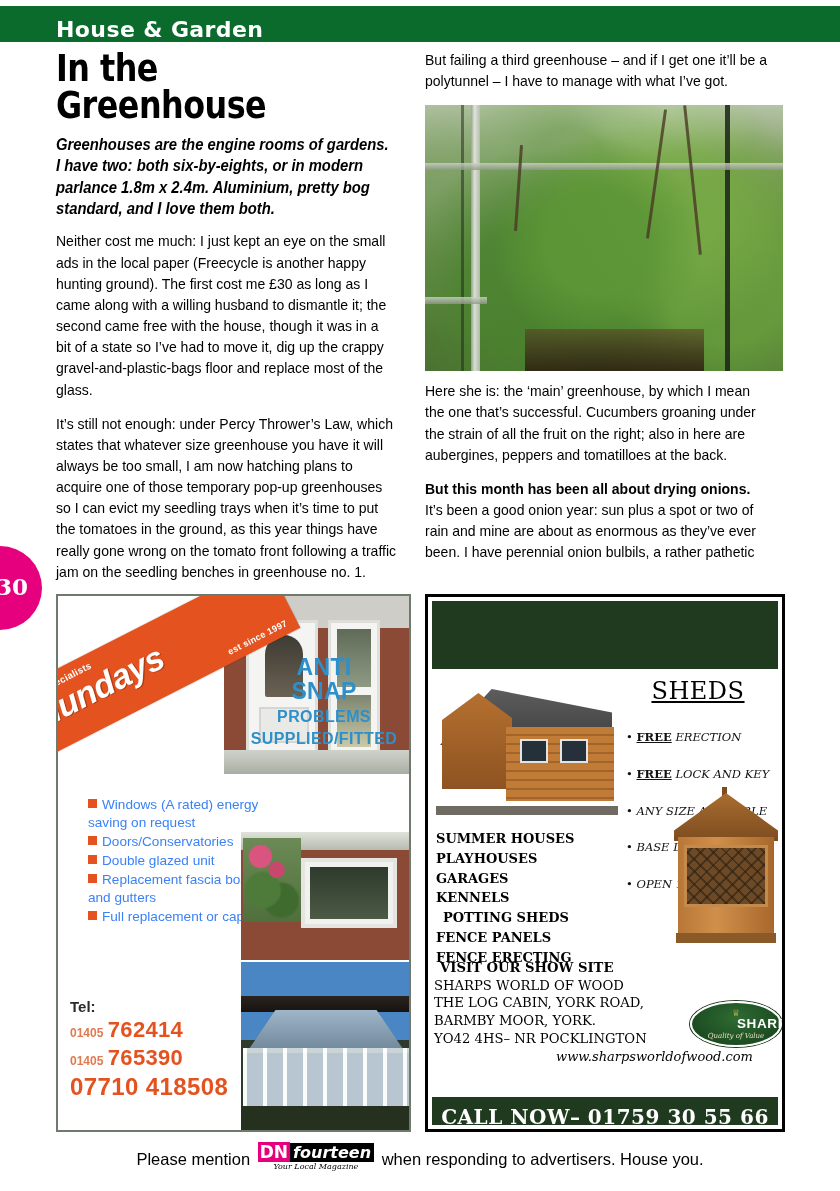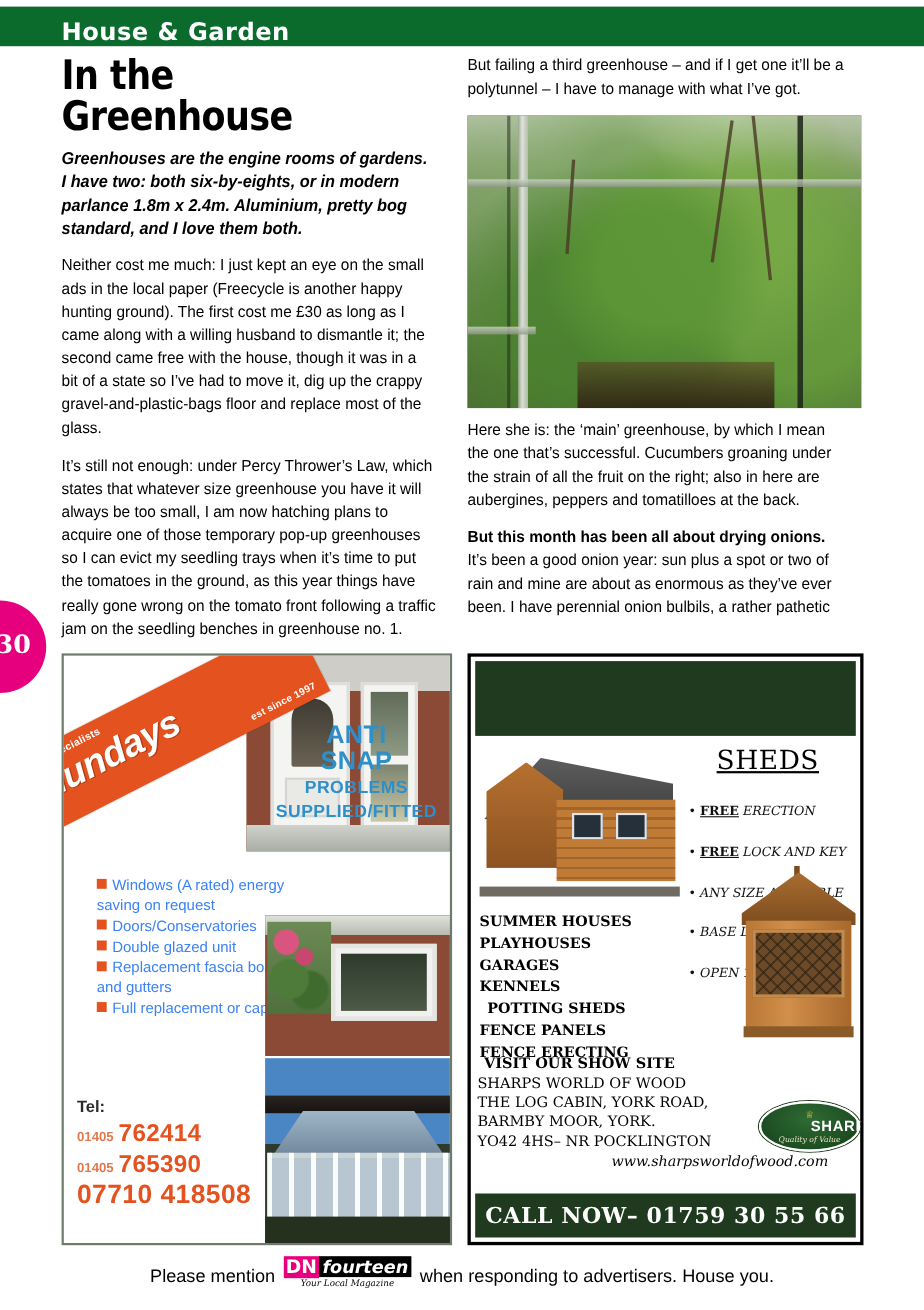--- a/index.html
+++ b/index.html
@@ -351,21 +351,21 @@
     color: #e8e0c0; font-size: 7px; font-style: italic;
     font-family: "DejaVu Serif", serif;
   }
 
   .sharps-web {
     position: absolute; left: 128px; top: 452px; width: 230px;
     font-family: "DejaVu Serif", serif; font-style: italic;
     font-size: 13px; color: #000;
   }
   .sharps-call {
-    position: absolute; left: 4px; right: 4px; bottom: 4px; height: 40px;
+    position: absolute; left: 4px; right: 4px; bottom: 4px; height: 28px;
     background: #1f3a1e; color: #ffffff;
     font-family: "DejaVu Serif", serif; font-weight: bold;
     font-size: 20px; text-align: center; line-height: 40px;
     letter-spacing: .5px;
   }
 
   
   .footer {
     position: absolute; left: 0; right: 0; top: 1142px;
     text-align: center; white-space: nowrap;

